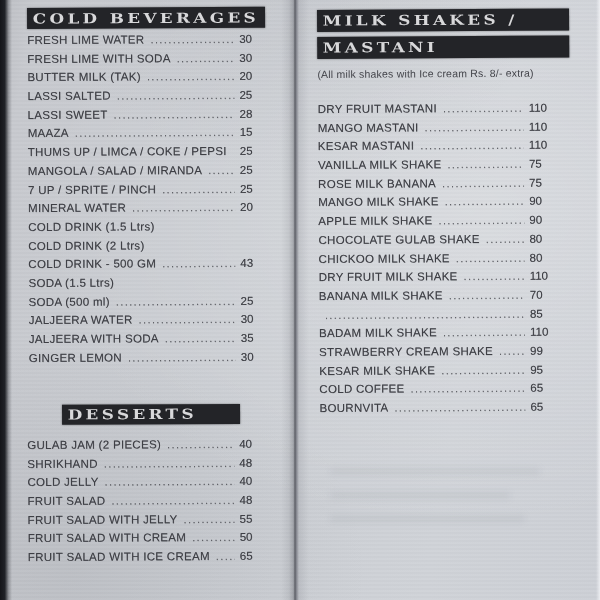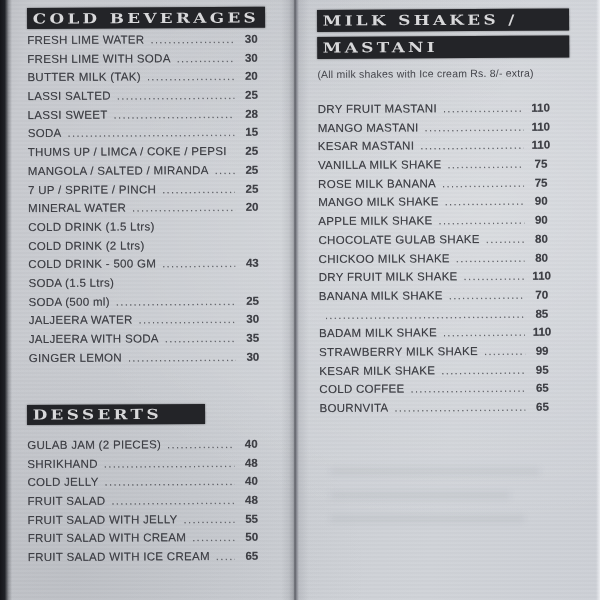--- a/index.html
+++ b/index.html
@@ -38,21 +38,21 @@
   .menu-section { position:absolute; z-index:2; color:#3e3f45; }
   .s-cold     { left:27px;  top:8px;   width:239px; transform:rotate(-0.3deg); transform-origin:left top; }
   .s-desserts { left:27px;  top:405px; width:239px; transform:rotate(-0.3deg); transform-origin:left top; }
   .s-milk     { left:317px; top:10px;  width:253px; transform:rotate(-0.35deg); transform-origin:left top; }
 
   .hbar {
     background:#232428; color:#d8d8da; display:flex; align-items:center;
     box-shadow:0 0 2px rgba(20,20,24,0.6); margin-bottom:5px;
   }
   .s-cold .hbar { height:21px; width:238px; }
-  .s-desserts .hbar { height:20px; width:178px; }
+  .s-desserts .hbar { height:20px; width:178px;margin-left:35px; }
   .s-milk .hbar { height:22px; width:252px; }
   .htxt {
     font-family:"DejaVu Serif", serif; font-weight:bold; font-size:15px;
     letter-spacing:3px; padding-left:5px; white-space:nowrap;
     transform:scaleX(1.12) scaleY(0.92); transform-origin:left center;
   }
   .note { margin-top:9px; font-size:10.5px; letter-spacing:0.2px; color:#44454b; height:13px; }
 
   .items { display:flex; flex-direction:column; }
   .s-cold .items     { margin-top:5px;  padding-right:3px; }
@@ -63,21 +63,21 @@
     display:flex; align-items:baseline; height:18.7px; font-size:11.5px;
     color:#3e3f45; text-shadow:0.2px 0.2px 0.6px rgba(62,63,69,0.5);
   }
   .iname { white-space:nowrap; letter-spacing:0.3px; }
   .leader { flex:1 1 auto; overflow:hidden; white-space:nowrap; margin:0 5px 0 6px; opacity:0.8; }
   .leader::before {
     content:"......................................................................................................";
     letter-spacing:1.4px; font-size:11px; color:#46474d;
   }
   .row.no-leader .leader { visibility:hidden; }
-  .iprice { width:24px; text-align:center; white-space:nowrap; flex:0 0 auto;font-weight:bold; }
+  .iprice { width:24px; text-align:left; white-space:nowrap; flex:0 0 auto; }
 </style>
 </head>
 <body>
 
 <div class="photo">
   <div class="edge-left"></div>
   <div class="crease"></div>
   <div class="edge-right"></div>
   <div class="ghost g1"></div>
   <div class="ghost g2"></div>
@@ -112,33 +112,33 @@
     <span class="iprice">25</span>
   </div>
 
   <div class="row">
     <span class="iname">LASSI SWEET</span>
     <span class="leader"></span>
     <span class="iprice">28</span>
   </div>
 
   <div class="row">
-    <span class="iname">SODA</span>
+    <span class="iname">MAAZA</span>
     <span class="leader"></span>
     <span class="iprice">15</span>
   </div>
 
   <div class="row no-leader">
     <span class="iname">THUMS UP / LIMCA / COKE / PEPSI</span>
     <span class="leader"></span>
     <span class="iprice">25</span>
   </div>
 
   <div class="row">
-    <span class="iname">MANGOLA / SALTED / MIRANDA</span>
+    <span class="iname">MANGOLA / SALAD / MIRANDA</span>
     <span class="leader"></span>
     <span class="iprice">25</span>
   </div>
 
   <div class="row">
     <span class="iname">7 UP / SPRITE / PINCH</span>
     <span class="leader"></span>
     <span class="iprice">25</span>
   </div>
 
@@ -326,21 +326,21 @@
     <span class="iprice">85</span>
   </div>
 
   <div class="row">
     <span class="iname">BADAM MILK SHAKE</span>
     <span class="leader"></span>
     <span class="iprice">110</span>
   </div>
 
   <div class="row">
-    <span class="iname">STRAWBERRY MILK SHAKE</span>
+    <span class="iname">STRAWBERRY CREAM SHAKE</span>
     <span class="leader"></span>
     <span class="iprice">99</span>
   </div>
 
   <div class="row">
     <span class="iname">KESAR MILK SHAKE</span>
     <span class="leader"></span>
     <span class="iprice">95</span>
   </div>
 

